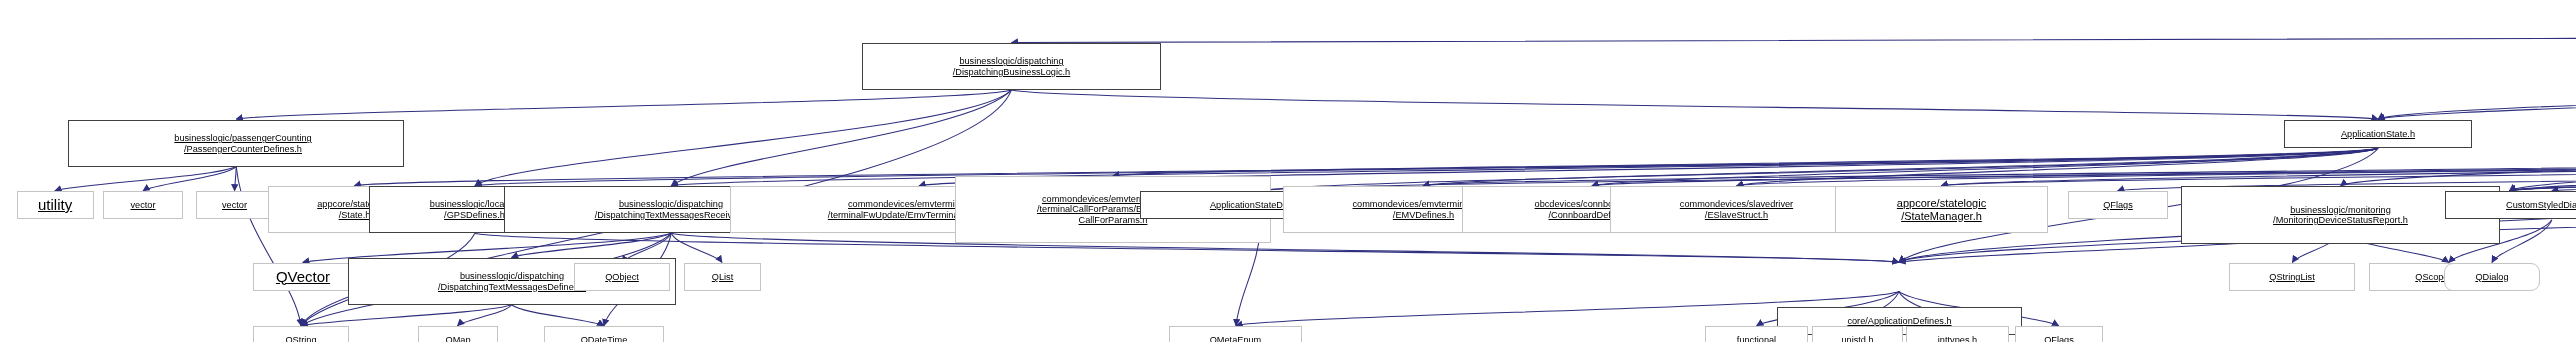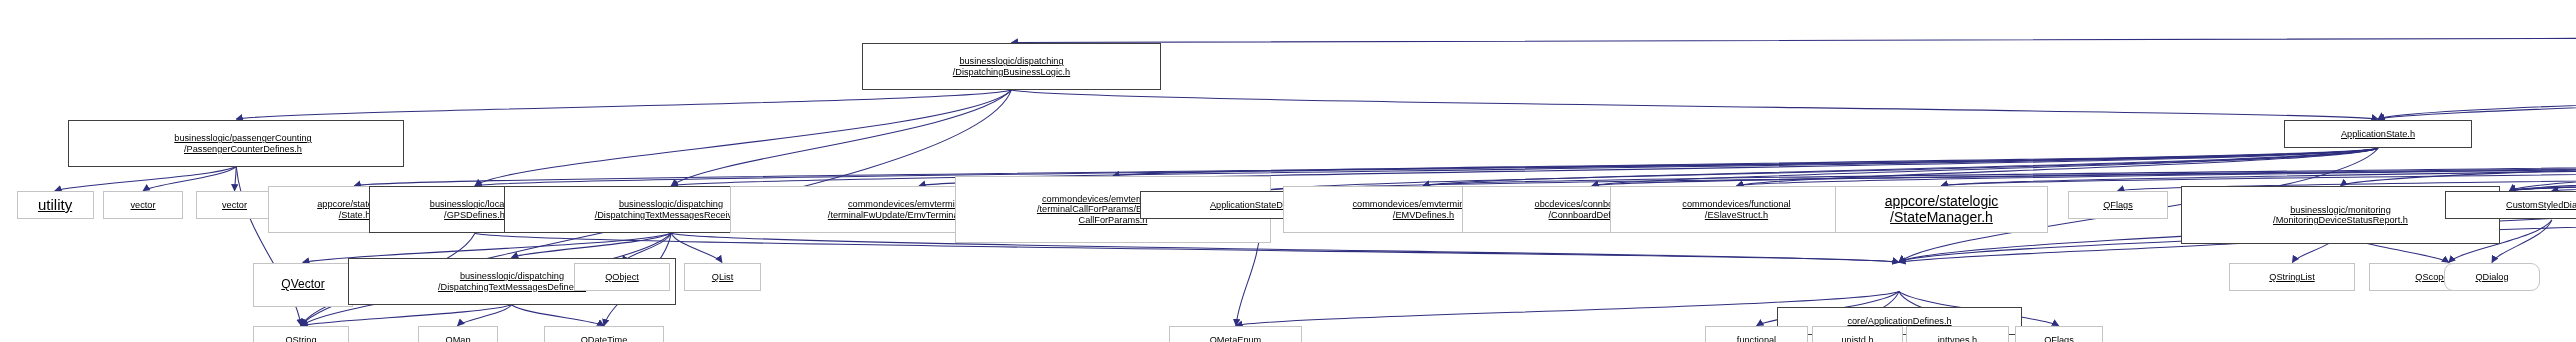--- a/index.html
+++ b/index.html
@@ -148,41 +148,41 @@
       </div>
       <div class="node n-plain" style="left: 1283px; top: 186px; width: 281px; height: 47px; font-size: 9.2px;">
         <span>commondevices/emvterminaldriver
 /EMVDefines.h</span>
       </div>
       <div class="node n-plain" style="left: 1462px; top: 186px; width: 260px; height: 47px; font-size: 9.2px;">
         <span>obcdevices/connboarddriver
 /ConnboardDefines.h</span>
       </div>
       <div class="node n-plain" style="left: 1610px; top: 186px; width: 253px; height: 47px; font-size: 9.2px;">
-        <span>commondevices/functional
+        <span>commondevices/slavedriver
 /ESlaveStruct.h</span>
       </div>
-      <div class="node n-plain" style="left: 1835px; top: 186px; width: 213px; height: 47px; font-size: 14px;">
+      <div class="node n-plain" style="left: 1835px; top: 186px; width: 213px; height: 47px; font-size: 11px;">
         <span>appcore/statelogic
 /StateManager.h</span>
       </div>
       <div class="node n-plain" style="left: 2425px; top: 191px; width: 168px; height: 28px; font-size: 9.2px;">
         <span>QSharedPointer</span>
       </div>
       <div class="node n-plain" style="left: 2068px; top: 191px; width: 100px; height: 28px; font-size: 9.2px;">
         <span>QFlags</span>
       </div>
       <div class="node n-bold" style="left: 2181px; top: 186px; width: 319px; height: 58px; font-size: 9.2px;">
         <span>businesslogic/monitoring
 /MonitoringDeviceStatusReport.h</span>
       </div>
       <div class="node n-bold" style="left: 2445px; top: 191px; width: 213px; height: 28px; font-size: 9.2px;">
         <span>CustomStyledDialog.h</span>
       </div>
-      <div class="node n-plain" style="left: 253px; top: 263px; width: 100px; height: 44px; font-size: 12px;">
+      <div class="node n-plain" style="left: 253px; top: 263px; width: 100px; height: 28px; font-size: 15px;">
         <span>QVector</span>
       </div>
       <div class="node n-bold" style="left: 348px; top: 258px; width: 328px; height: 47px; font-size: 9.2px;">
         <span>businesslogic/dispatching
 /DispatchingTextMessagesDefines.h</span>
       </div>
       <div class="node n-plain" style="left: 574px; top: 263px; width: 96px; height: 28px; font-size: 9.2px;">
         <span>QObject</span>
       </div>
       <div class="node n-plain" style="left: 684px; top: 263px; width: 77px; height: 28px; font-size: 9.2px;">

